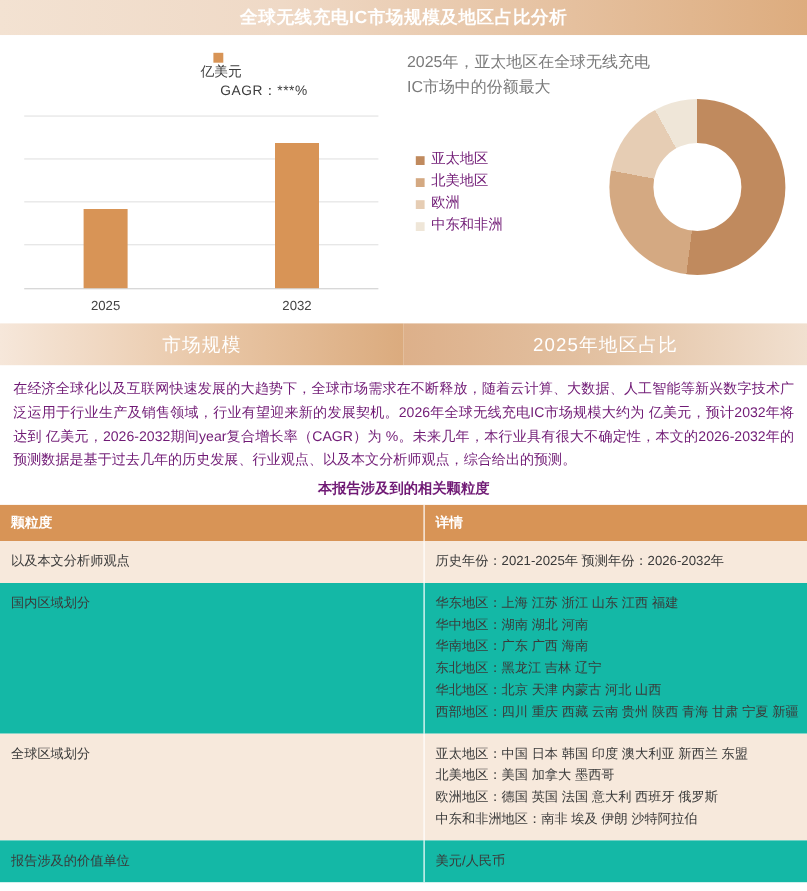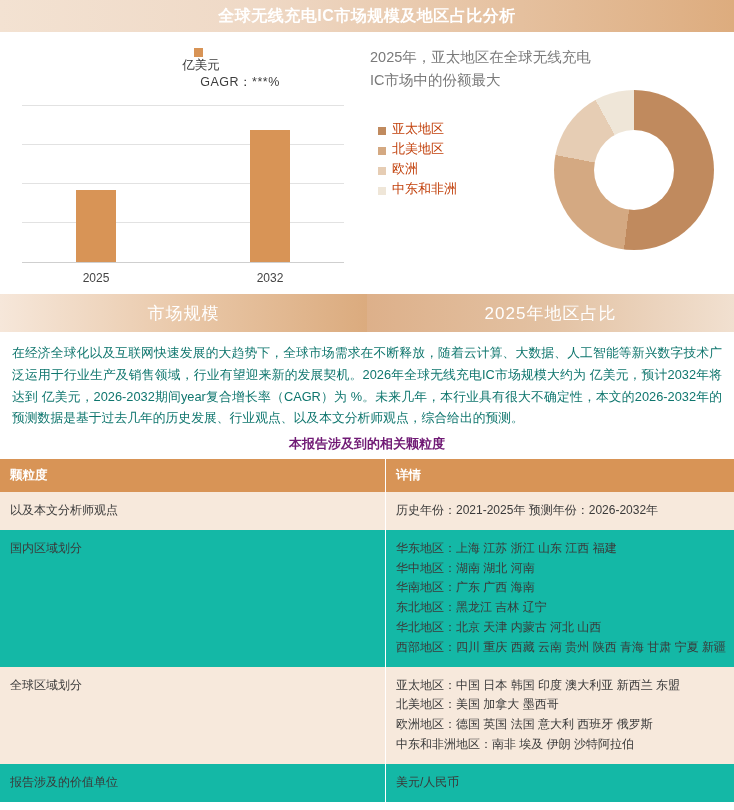--- a/index.html
+++ b/index.html
@@ -137,23 +137,23 @@
     left: 50px;
     top: 40px;
     width: 80px;
     height: 80px;
     background: #ffffff;
     border-radius: 50%;
   }
   .pie-legend {
     position: absolute;
     left: 16px;
-    top: 89px;
+    top: 104px;
     font-size: 13px;
-    color: #c2410c;
+    color: #701a75;
     line-height: 1.72;
   }
   .pie-legend .row {
     display: flex;
     align-items: flex-start;
     white-space: nowrap;
   }
   .pie-sq {
     width: 8px;
     height: 8px;
@@ -186,21 +186,21 @@
     background: linear-gradient(to right, #f6e7da 0%, #e8c5a4 55%, #dbab7e 100%);
   }
   .tab-2 {
     background: linear-gradient(to right, #ddb08a 0%, #e3c2a3 50%, #f1e0d0 100%);
   }
   
   .body-text {
     padding: 10px 12px 4px 12px;
     font-size: 12.8px;
     line-height: 1.7;
-    color: #0f766e;
+    color: #701a75;
     text-align: justify;
   }
   .sub-head {
     text-align: center;
     font-size: 13px;
     font-weight: bold;
     color: #701a75;
     padding: 2px 0 6px 0;
   }
   

